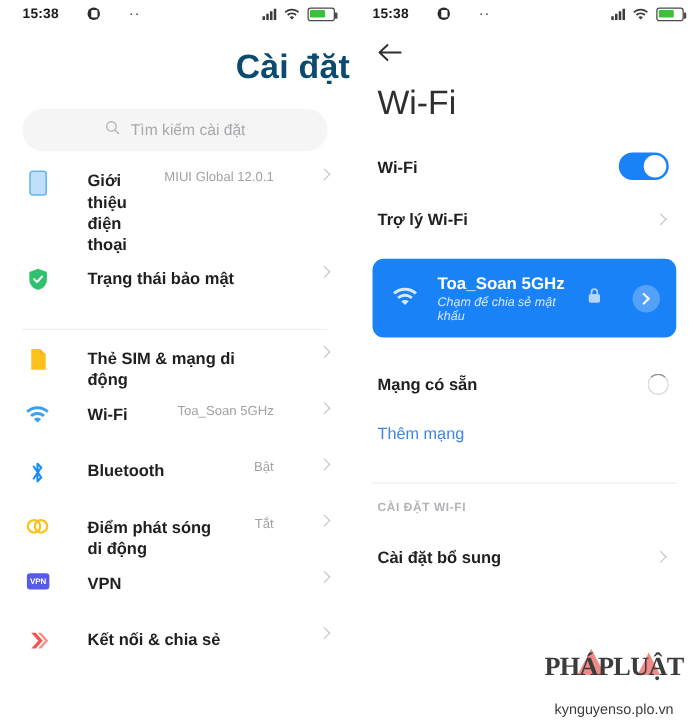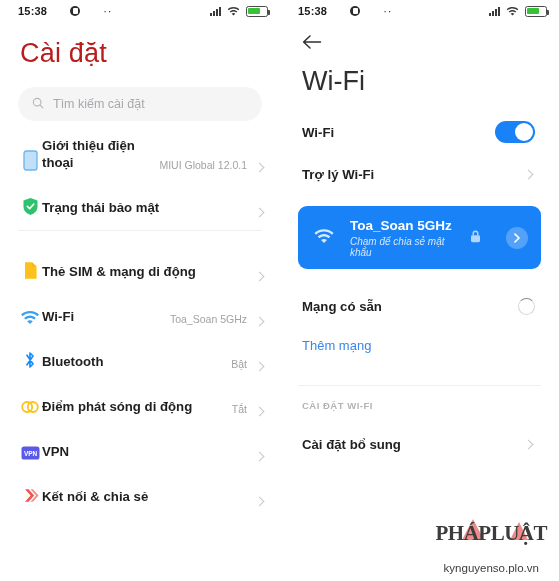--- a/index.html
+++ b/index.html
@@ -44,33 +44,33 @@
     position: relative; padding: 1.4px;
   }
   .ic-batt::after{
     content:""; position:absolute; right:-3px; top:3px; width:2px; height:5px;
     background:#4a4a4a; border-radius: 0 1px 1px 0;
   }
   .ic-batt span { display:block; height:100%; width:68%; background:#3ac13a; border-radius:1px; }
 
   
   .page-title {
-    font-size: 27px; font-weight: 400; color: #b91c1c;
-    padding: 16px 0 0 20px; letter-spacing: .2px;
+    font-size: 27px; font-weight: 700; color: #0c4a6e;
+    padding: 16px 0 0 20px; letter-spacing: .2px; text-align: right;
   }
   .search-box {
     margin: 18px 18px 0 18px; height: 34px; background: #f5f5f6;
-    border-radius: 17px; display: flex; align-items: center; padding: 0 14px; gap: 9px;
+    border-radius: 17px; display: flex; align-items: center; padding: 0 14px; gap: 9px; justify-content: center;
   }
   .search-placeholder { font-size: 12.5px; color: #a9a9ad; }
 
   .list { padding-top: 10px; }
   .row {
-    display: flex; align-items: flex-end; min-height: 45px;
-    padding: 5px 14px 5px 18px; gap: 0;
+    display: flex; align-items: flex-start; min-height: 45px;
+    padding: 5px 14px 5px 18px; gap: 28px;
   }
   .row-icon { width: 24px; min-width:24px; display:flex; align-items:center; justify-content:center; }
   .row-label { flex: 1; font-size: 13.2px; color: #1f1f1f; font-weight: bold; line-height: 17px; }
   .row-value { font-size: 10.5px; color: #a2a2a6; margin-right: 9px; white-space: nowrap; }
   .chev {
     width: 7px; height: 7px; border-right: 1.4px solid #c6c6ca; border-top: 1.4px solid #c6c6ca;
     transform: rotate(45deg); margin-right: 3px;
   }
   .divider { height: 1px; background: #efeff1; margin: 9px 18px 9px 18px; }
 

